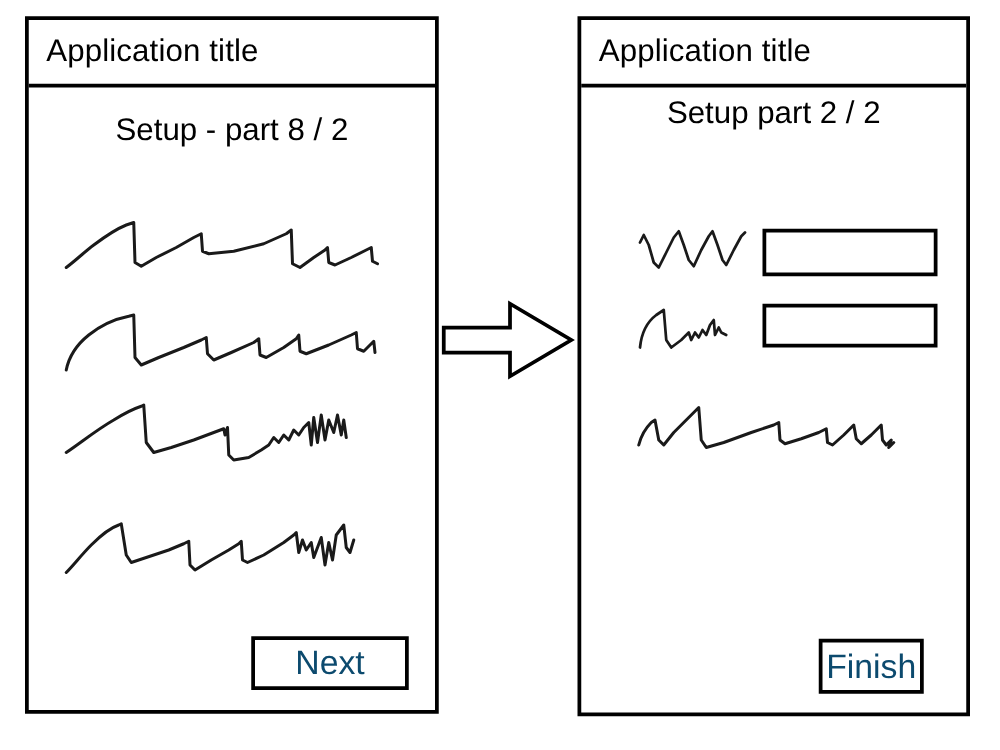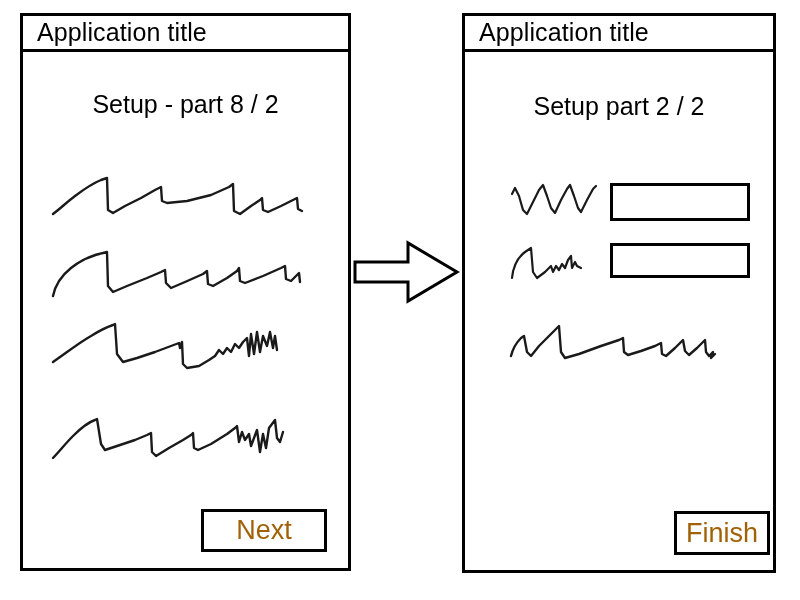--- a/index.html
+++ b/index.html
@@ -25,21 +25,21 @@
     background: #ffffff;
   }
   #window-left  { left: 20px;  top: 13px; width: 331px; height: 558px; }
   #window-right { left: 462px; top: 13px; width: 314px; height: 560px; }
 
   .titlebar {
     position: absolute;
     left: 0;
     top: 0;
     right: 0;
-    height: 36px;
+    height: 54px;
     box-sizing: border-box;
     border-bottom: 3px solid #000000;
     display: flex;
     align-items: center;
   }
   .titlebar-text {
     font-size: 25px;
     line-height: 1;
     padding-left: 14px;
     letter-spacing: 0.1px;
@@ -57,21 +57,21 @@
   .step-heading {
     position: absolute;
     left: 0;
     right: 0;
     top: 22px;
     text-align: center;
     font-size: 25px;
     line-height: 1;
     white-space: nowrap;
   }
-  #window-right .step-heading { top: 24px; }
+  #window-right .step-heading { top: 8px; }
 
   
   .scribble {
     position: absolute;
     display: block;
   }
   .scribble path {
     fill: none;
     stroke: #1a1a1a;
     stroke-width: 2.4;
@@ -105,27 +105,27 @@
   .wizard-button {
     position: absolute;
     box-sizing: border-box;
     border: 3px solid #000000;
     background: #ffffff;
     display: flex;
     align-items: center;
     justify-content: center;
     font-size: 27px;
     line-height: 1;
-    color: #a16207;
+    color: #0c4a6e;
     cursor: pointer;
     padding: 0 10px;
     white-space: nowrap;
   }
   #next-button   { left: 178px; top: 439px; width: 126px; height: 43px; }
-  #finish-button { left: 190px; top: 441px; width: 96px;  height: 44px; margin-left: 19px; }
+  #finish-button { left: 190px; top: 441px; width: 84px;  height: 44px; }
 
   
   #flow-arrow {
     position: absolute;
     left: 352px;
     top: 238px;
     width: 108px;
     height: 68px;
   }
   #flow-arrow polygon {

